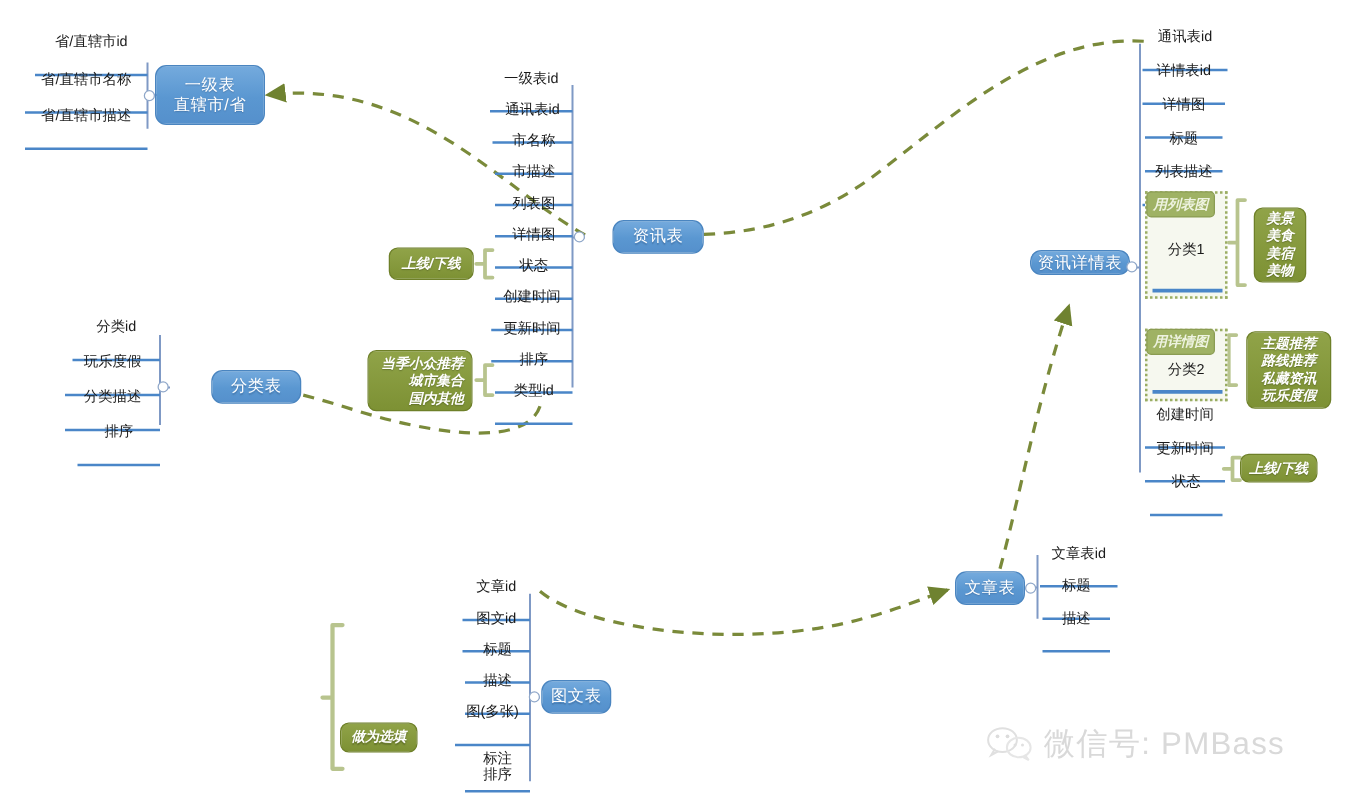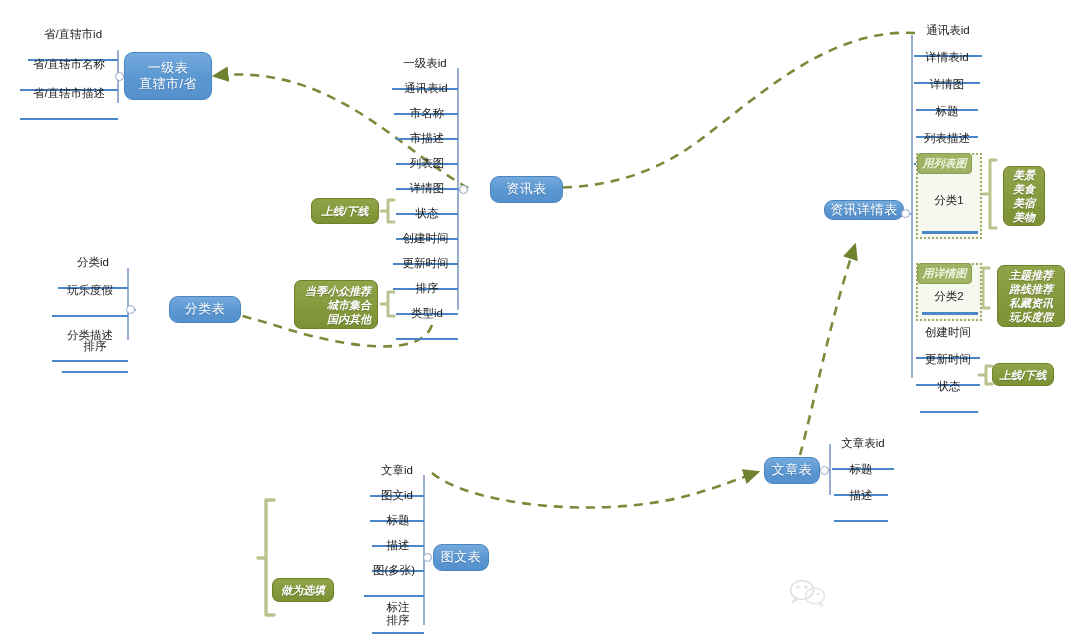--- a/index.html
+++ b/index.html
@@ -191,21 +191,21 @@
   <div class="field" style="left:396px;top:156px;width:62px;">列表图</div>
   <div class="field" style="left:396px;top:181px;width:62px;">详情图</div>
   <div class="field" style="left:396px;top:206px;width:62px;">状态</div>
   <div class="field" style="left:393px;top:231px;width:65px;">创建时间</div>
   <div class="field" style="left:393px;top:256px;width:65px;">更新时间</div>
   <div class="field" style="left:396px;top:281px;width:62px;">排序</div>
   <div class="field" style="left:396px;top:306px;width:62px;">类型id</div>
 
   <div class="field" style="left:58px;top:255px;width:70px;">分类id</div>
   <div class="field" style="left:52px;top:283px;width:76px;">玩乐度假</div>
-  <div class="field" style="left:52px;top:328px;width:76px;">分类描述</div>
+  <div class="field" style="left:52px;top:311px;width:76px;">分类描述</div>
   <div class="field" style="left:62px;top:339px;width:66px;">排序</div>
 
   <div class="field" style="left:914px;top:23px;width:68px;">通讯表id</div>
   <div class="field" style="left:914px;top:50px;width:66px;">详情表id</div>
   <div class="field" style="left:916px;top:77px;width:62px;">详情图</div>
   <div class="field" style="left:916px;top:104px;width:62px;">标题</div>
   <div class="field" style="left:914px;top:131px;width:66px;">列表描述</div>
   <div class="field" style="left:916px;top:325px;width:64px;">创建时间</div>
   <div class="field" style="left:916px;top:352px;width:64px;">更新时间</div>
   <div class="field" style="left:920px;top:379px;width:58px;">状态</div>
@@ -268,15 +268,16 @@
     <svg width="38" height="30" viewBox="0 0 38 30">
       <ellipse cx="13" cy="12" rx="11.5" ry="9.5" fill="none" stroke="#e0e0e0" stroke-width="1.6"></ellipse>
       <path d="M7,19 L4,24 L9.5,21" fill="none" stroke="#e0e0e0" stroke-width="1.6"></path>
       <circle cx="9" cy="9" r="1.5" fill="#dcdcdc"></circle>
       <circle cx="17" cy="9" r="1.5" fill="#dcdcdc"></circle>
       <ellipse cx="26" cy="18" rx="9.5" ry="7.8" fill="none" stroke="#e6e6e6" stroke-width="1.6"></ellipse>
       <path d="M31,24 L34,28 L29.5,25.6" fill="none" stroke="#e6e6e6" stroke-width="1.6"></path>
       <circle cx="23" cy="16" r="1.2" fill="#e0e0e0"></circle>
       <circle cx="29" cy="16" r="1.2" fill="#e0e0e0"></circle>
     </svg>
+    <span class="wm-text">微信号: PMBass</span>
   </div>
 
 </div>
 
 </body></html>

